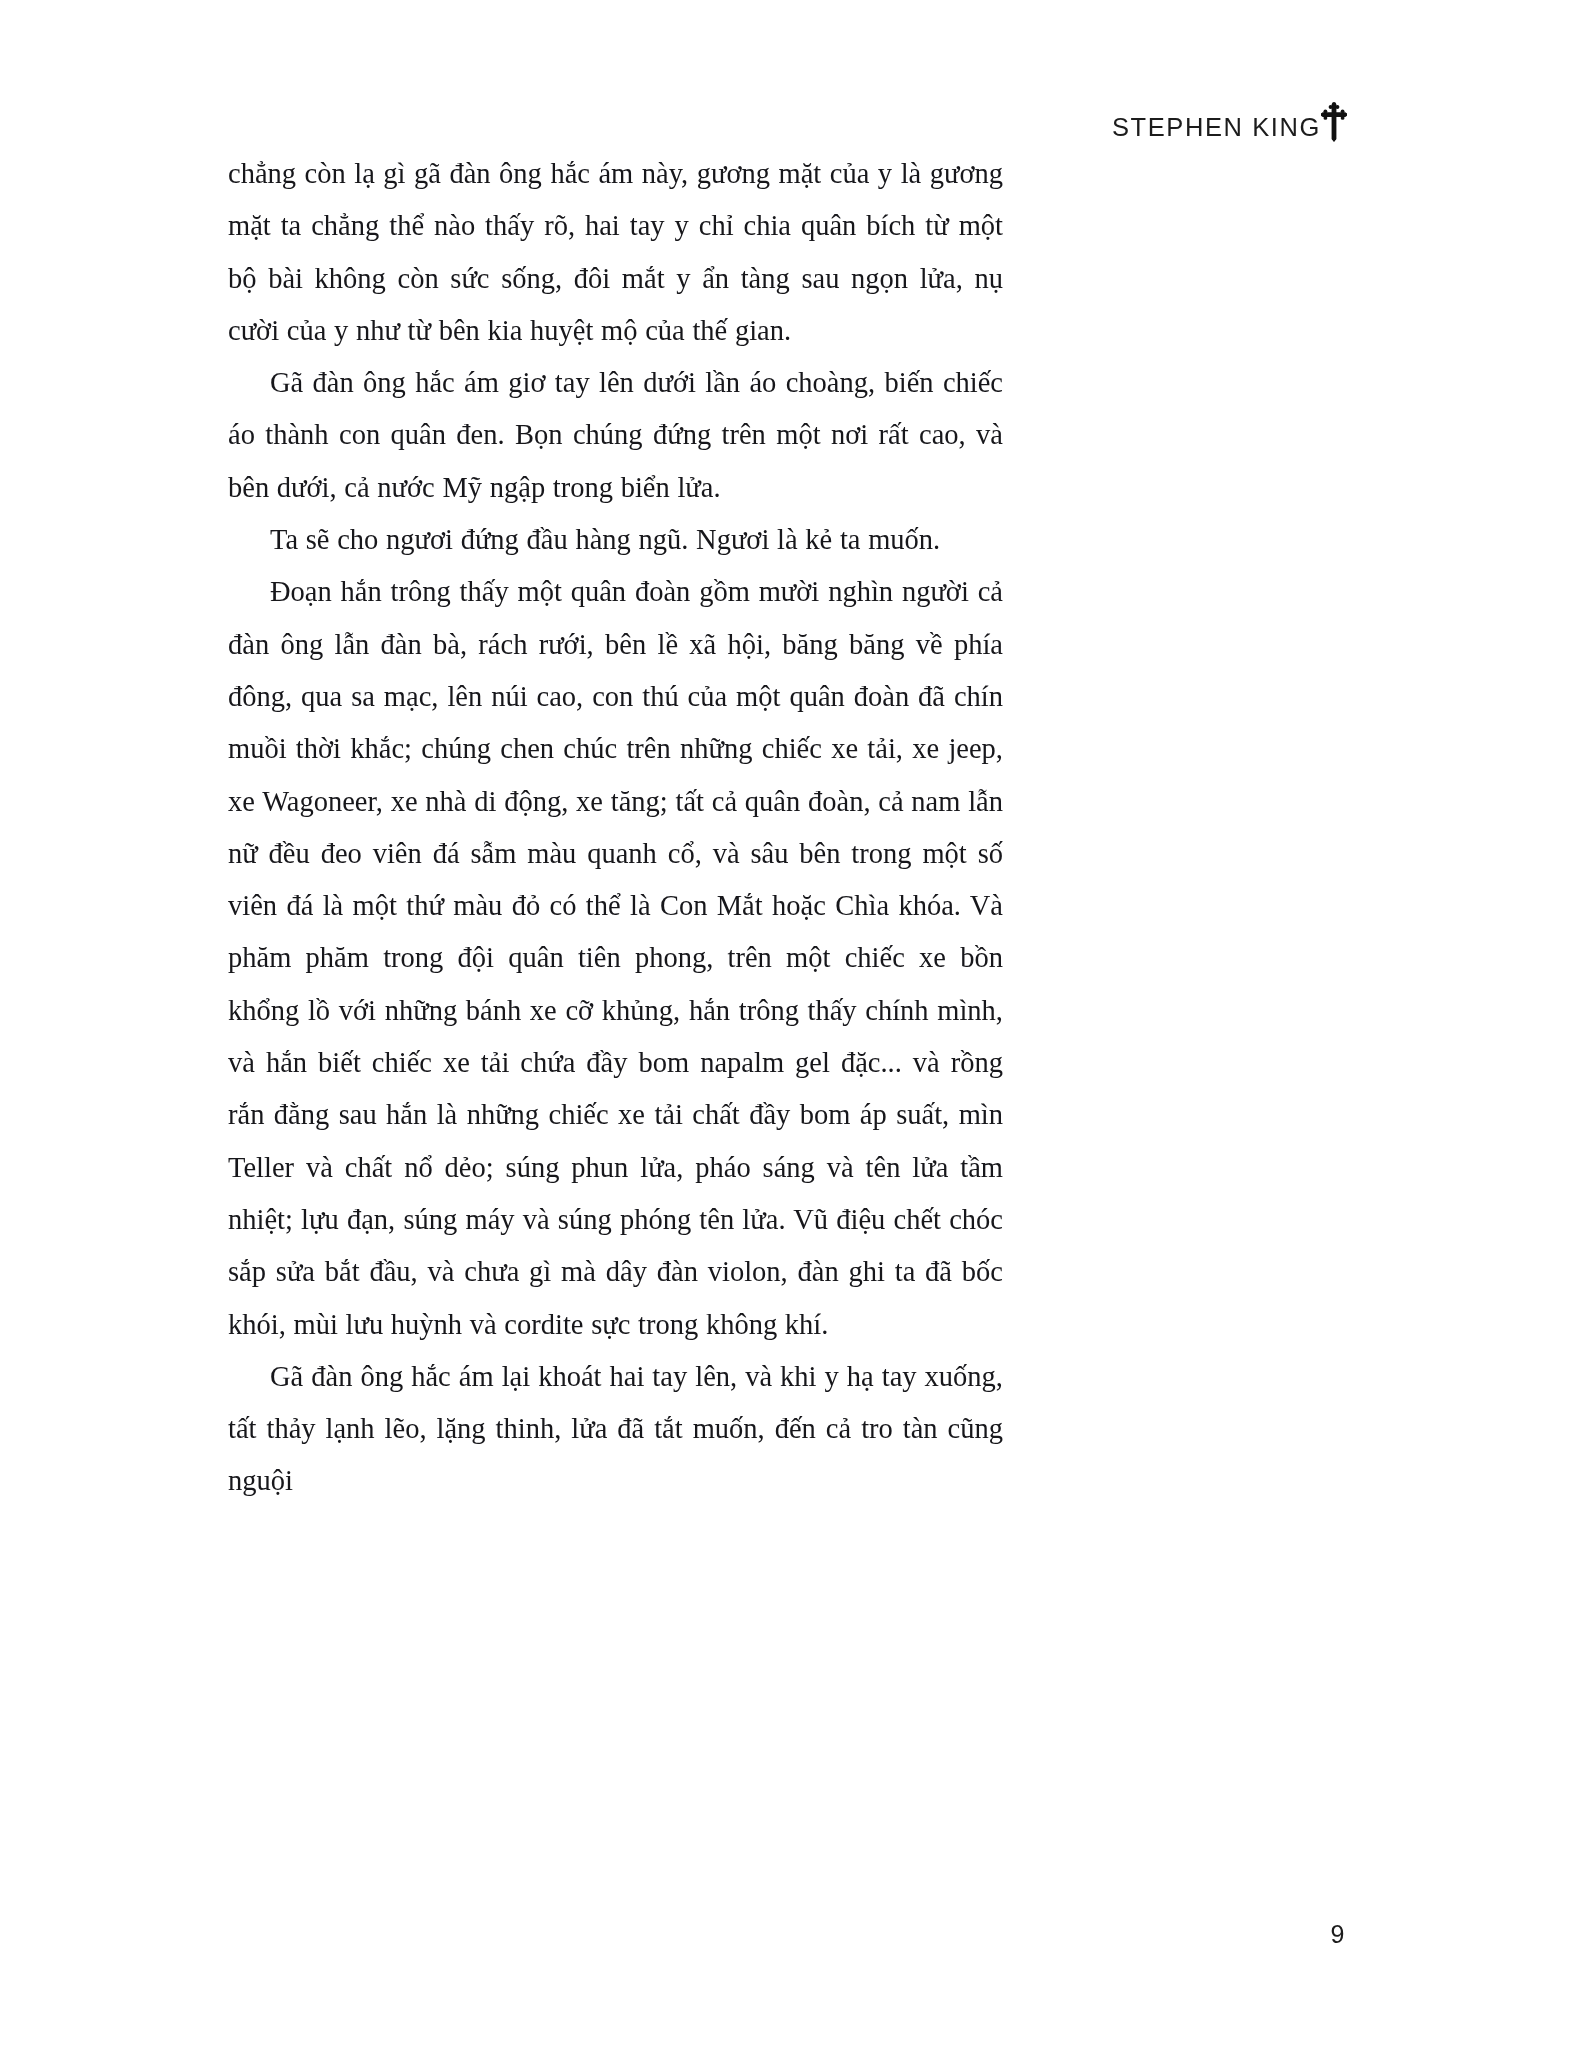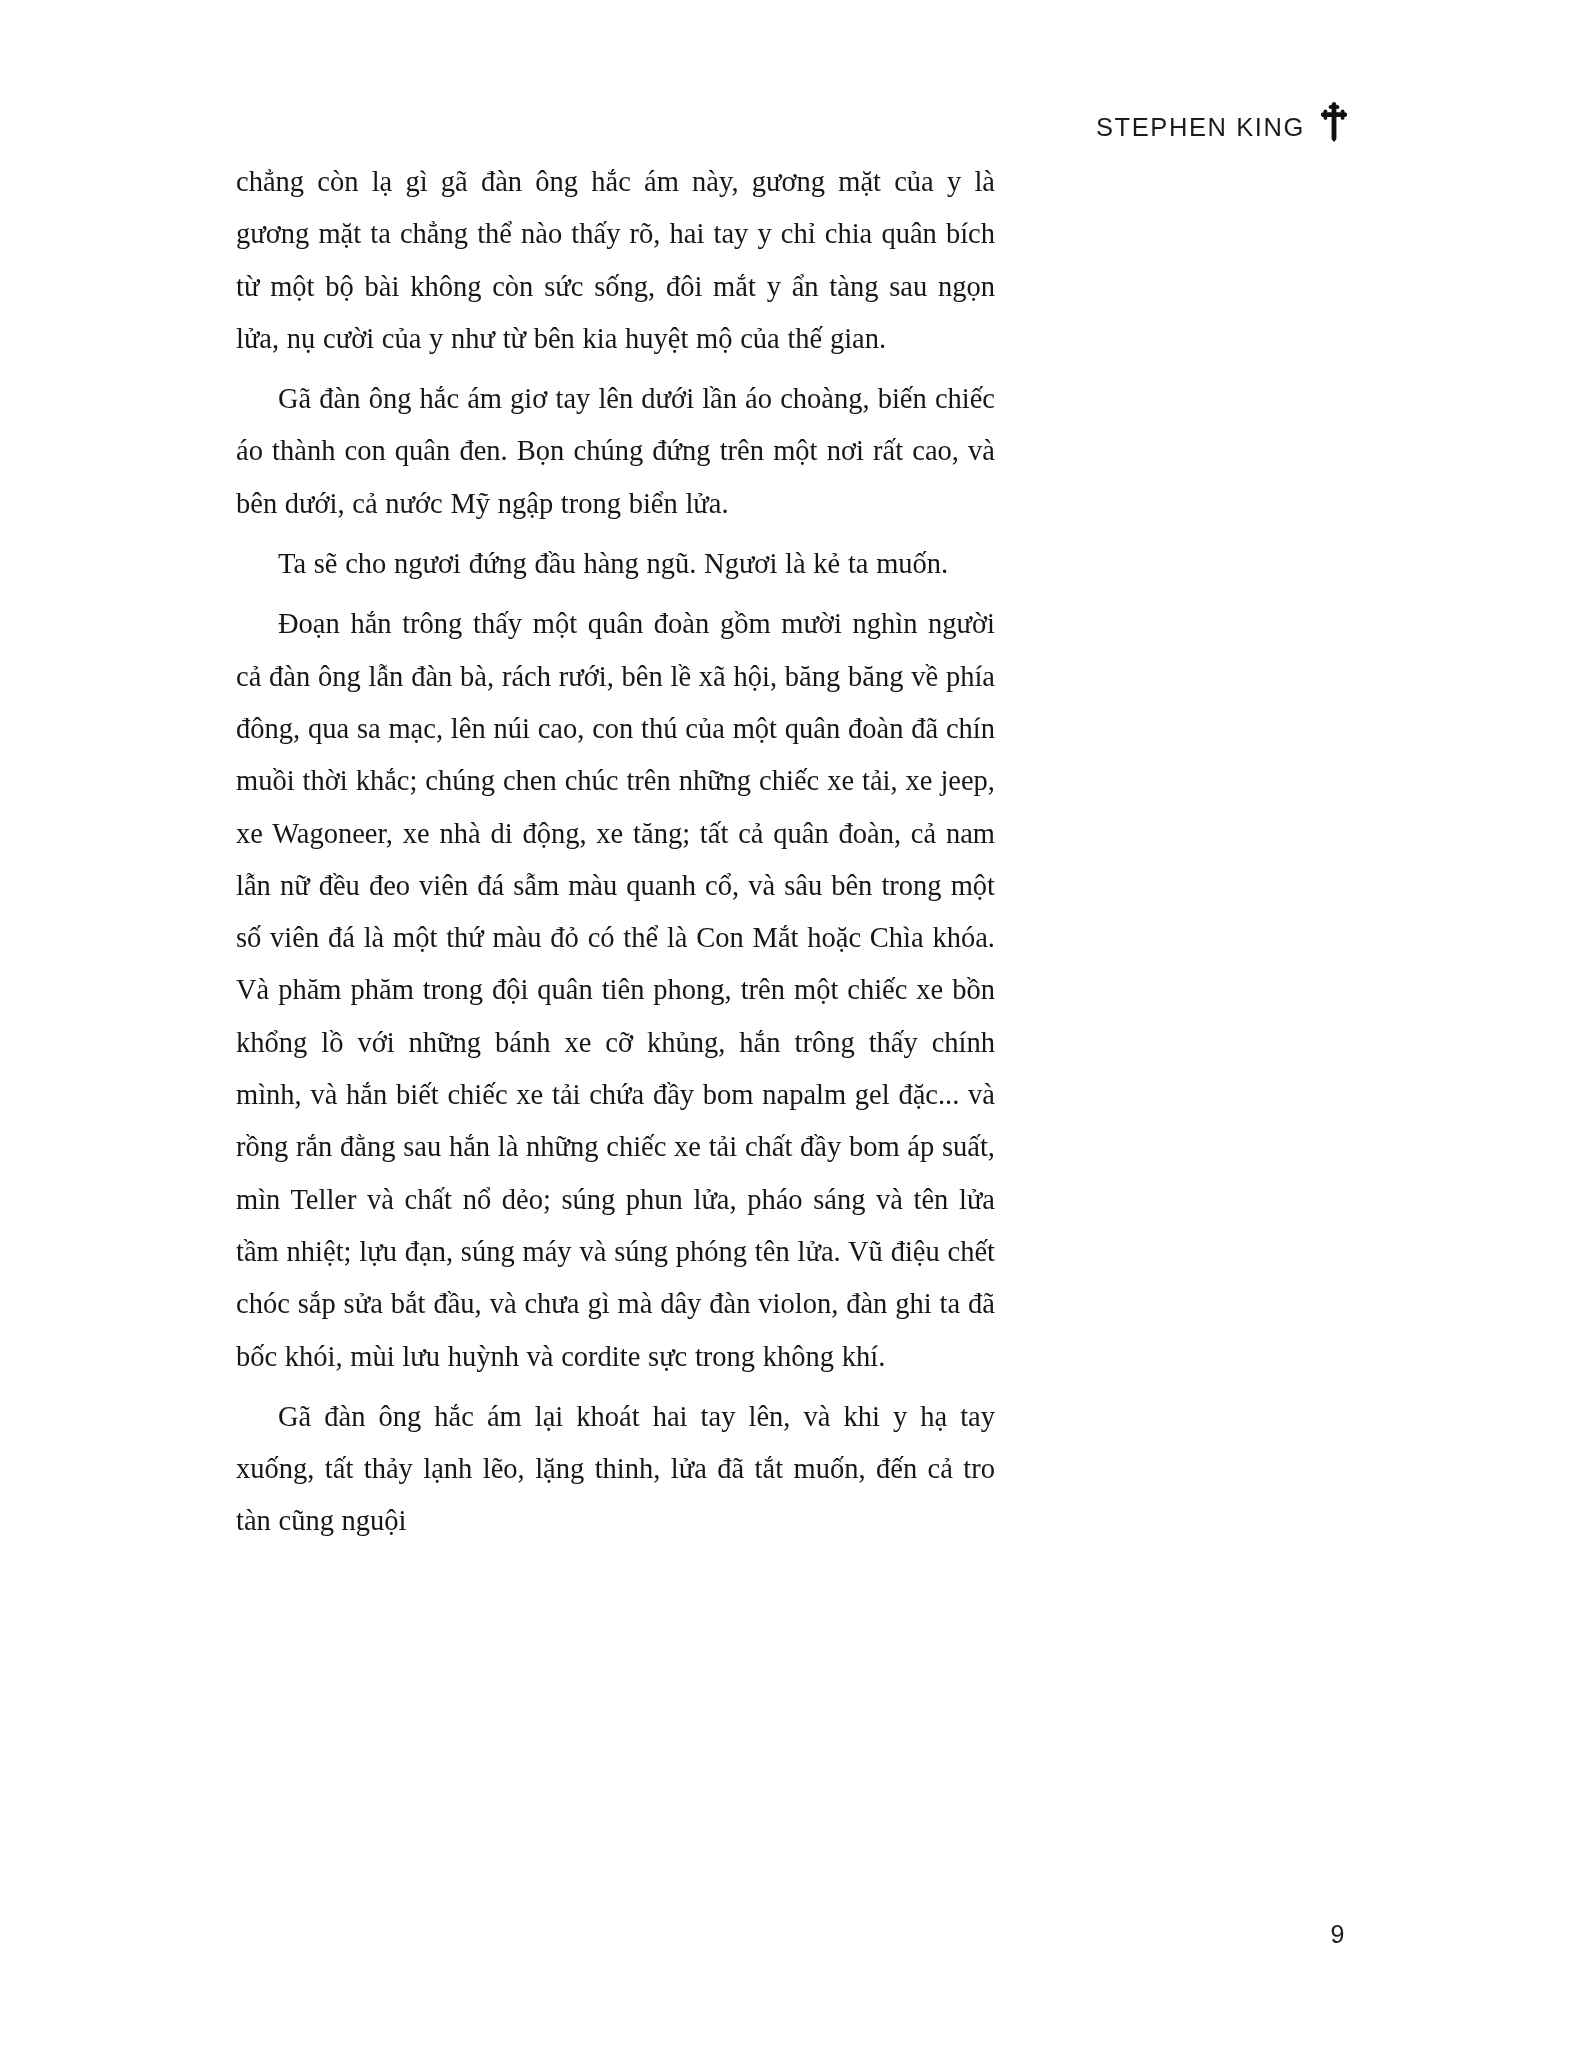--- a/index.html
+++ b/index.html
@@ -18,21 +18,21 @@
     box-sizing: border-box;
   }
 
   
   .running-head {
     position: absolute;
     top: 108px;
     right: 235px;
     display: flex;
     align-items: center;
-    gap: 16px;
+    gap: 0;
     height: 40px;
   }
   .running-head-title {
     font-family: "Liberation Sans", "DejaVu Sans", sans-serif;
     font-size: 25.5px;
     letter-spacing: 1.6px;
     color: #1c1c1c;
     line-height: 1;
     white-space: nowrap;
   }
@@ -45,21 +45,21 @@
   }
 
   
   .textblock {
     position: absolute;
     left: 228px;
     top: 148px;
     width: 775px;
   }
   p.para {
-    margin: 8px;
+    margin: 0;
     font-size: 28.5px;
     line-height: 52.3px;
     text-align: justify;
     text-justify: inter-word;
     color: #17171b;
     word-spacing: 0.02em;
   }
   p.indent {
     text-indent: 42px;
   }

